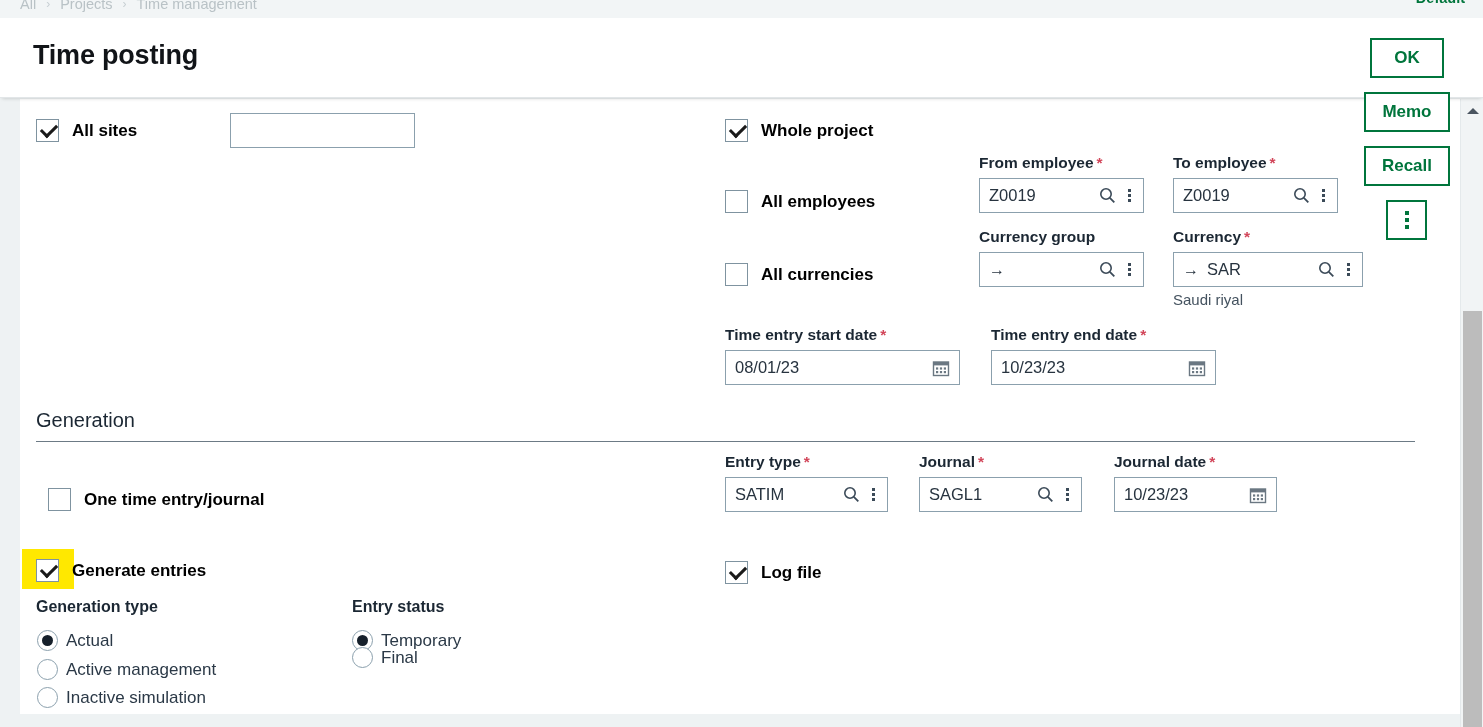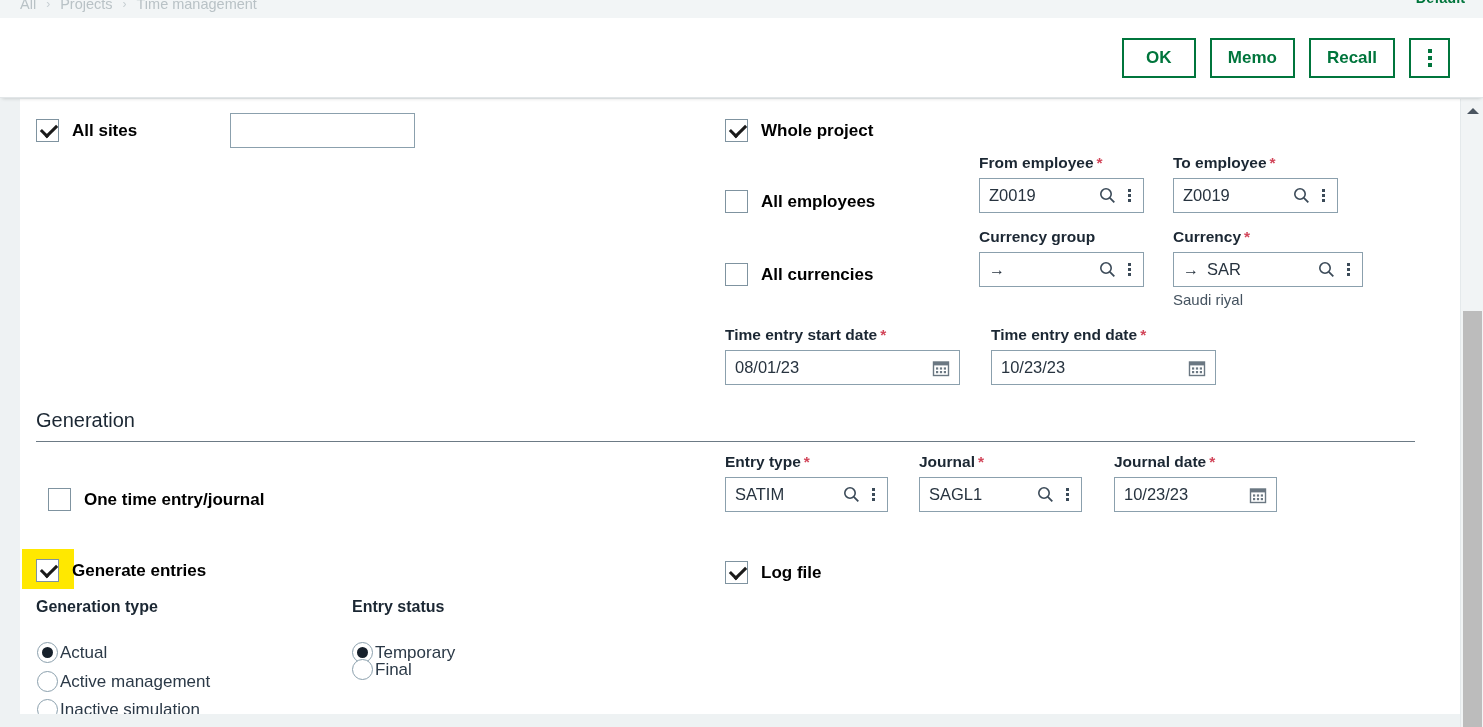--- a/index.html
+++ b/index.html
@@ -61,20 +61,21 @@
     font-weight: bold;
     color: #111418;
     letter-spacing: -0.2px;
   }
   .header-actions {
     position: absolute;
     right: 33px; top: 20px;
     display: flex;
     align-items: center;
     gap: 14px;
+    flex-direction: column;
   }
   .btn {
     height: 40px;
     min-width: 74px;
     padding: 0 16px;
     border: 2px solid #00753c;
     background: #ffffff;
     color: #00753c;
     font-size: 17px;
     font-weight: bold;
@@ -228,23 +229,22 @@
   .group-label {
     position: absolute;
     font-size: 16px;
     font-weight: bold;
     color: #1b2733;
   }
   .radio-row {
     position: absolute;
     display: flex;
     align-items: center;
-    gap: 2px;
+    gap: 8px;
     cursor: pointer;
-    margin-top: 12px;
   }
   .rb {
     width: 21px; height: 21px;
     border: 1.5px solid #8ba0ad;
     border-radius: 50%;
     background: #ffffff;
     display: inline-flex;
     align-items: center;
     justify-content: center;
     flex: 0 0 auto;
@@ -321,20 +321,21 @@
   <div class="breadcrumb-bar">
     <span class="crumb">All</span>
     <span class="crumb-sep">›</span>
     <span class="crumb">Projects</span>
     <span class="crumb-sep">›</span>
     <span class="crumb">Time management</span>
     <span class="default-link">Default</span>
   </div>
 
   <div class="header">
+    <div class="page-title">Time posting</div>
     <div class="header-actions">
       <button class="btn">OK</button>
       <button class="btn">Memo</button>
       <button class="btn">Recall</button>
       <button class="btn btn-kebab">
         <span class="kebab-dots">
             <i></i>
             <i></i>
             <i></i>
           </span>

